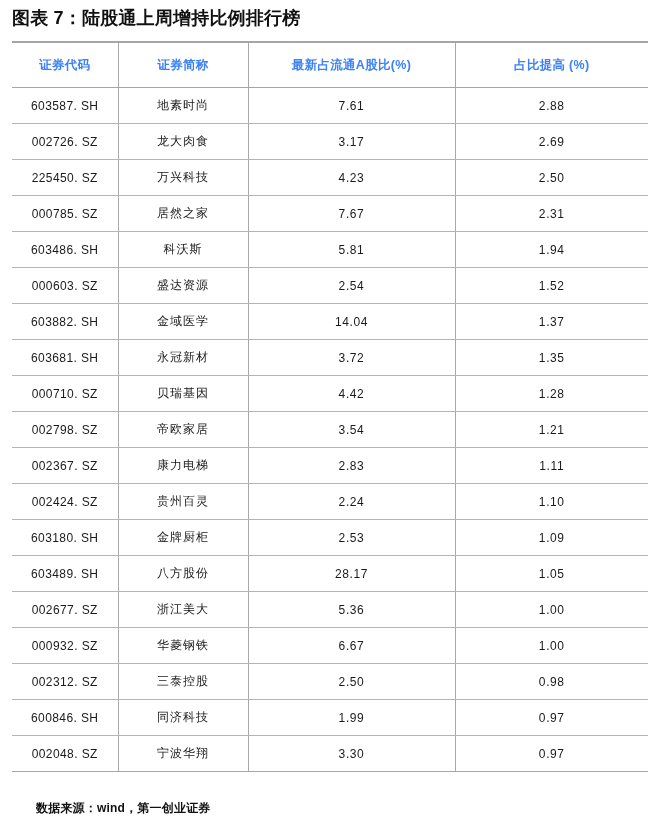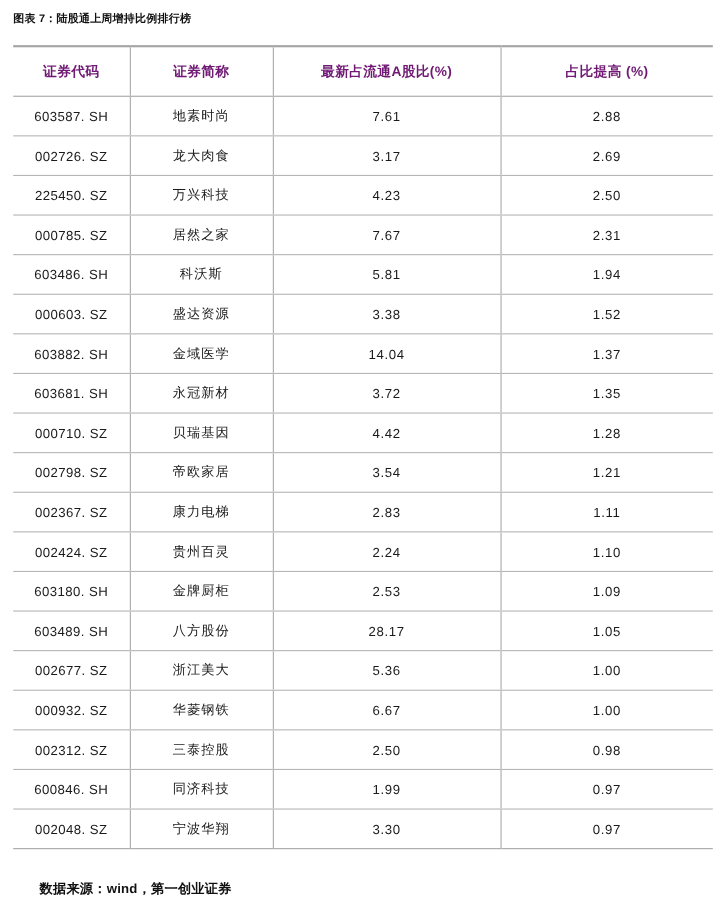--- a/index.html
+++ b/index.html
@@ -19,21 +19,21 @@
     width: 660px;
     height: 832px;
     box-sizing: border-box;
   }
 
   
   .fig-title {
     position: absolute;
     left: 12px;
     top: 8px;
-    font-size: 10px;
+    font-size: 18px;
     font-weight: bold;
     letter-spacing: 0.2px;
     line-height: 20px;
     color: #111111;
     white-space: nowrap;
   }
 
   
   .table-wrap {
     position: absolute;
@@ -50,21 +50,21 @@
   table.rank-table colgroup col.c2 { width: 130px; }
   table.rank-table colgroup col.c3 { width: 207px; }
   table.rank-table colgroup col.c4 { width: 193px; }
 
   table.rank-table thead th {
     height: 44px;
     font-size: 12.5px;
     font-weight: bold;
     text-align: center;
     vertical-align: middle;
-    color: #701a75;
+    color: #3b82f6;
     border-top: 2px solid #a6a6a6;
     border-bottom: 1.5px solid #a6a6a6;
     padding: 0 2px;
     white-space: nowrap;
     letter-spacing: 0.3px;
   }
   table.rank-table thead th.divider,
   table.rank-table tbody td.divider {
     border-left: 1px solid #a9a9a9;
   }
@@ -160,21 +160,21 @@
           </tr>
           <tr>
             <td class="code-cell">603486. SH</td>
             <td class="name-cell divider">科沃斯</td>
             <td class="num-cell divider">5.81</td>
             <td class="num-cell divider">1.94</td>
           </tr>
           <tr>
             <td class="code-cell">000603. SZ</td>
             <td class="name-cell divider">盛达资源</td>
-            <td class="num-cell divider">3.38</td>
+            <td class="num-cell divider">2.54</td>
             <td class="num-cell divider">1.52</td>
           </tr>
           <tr>
             <td class="code-cell">603882. SH</td>
             <td class="name-cell divider">金域医学</td>
             <td class="num-cell divider">14.04</td>
             <td class="num-cell divider">1.37</td>
           </tr>
           <tr>
             <td class="code-cell">603681. SH</td>

